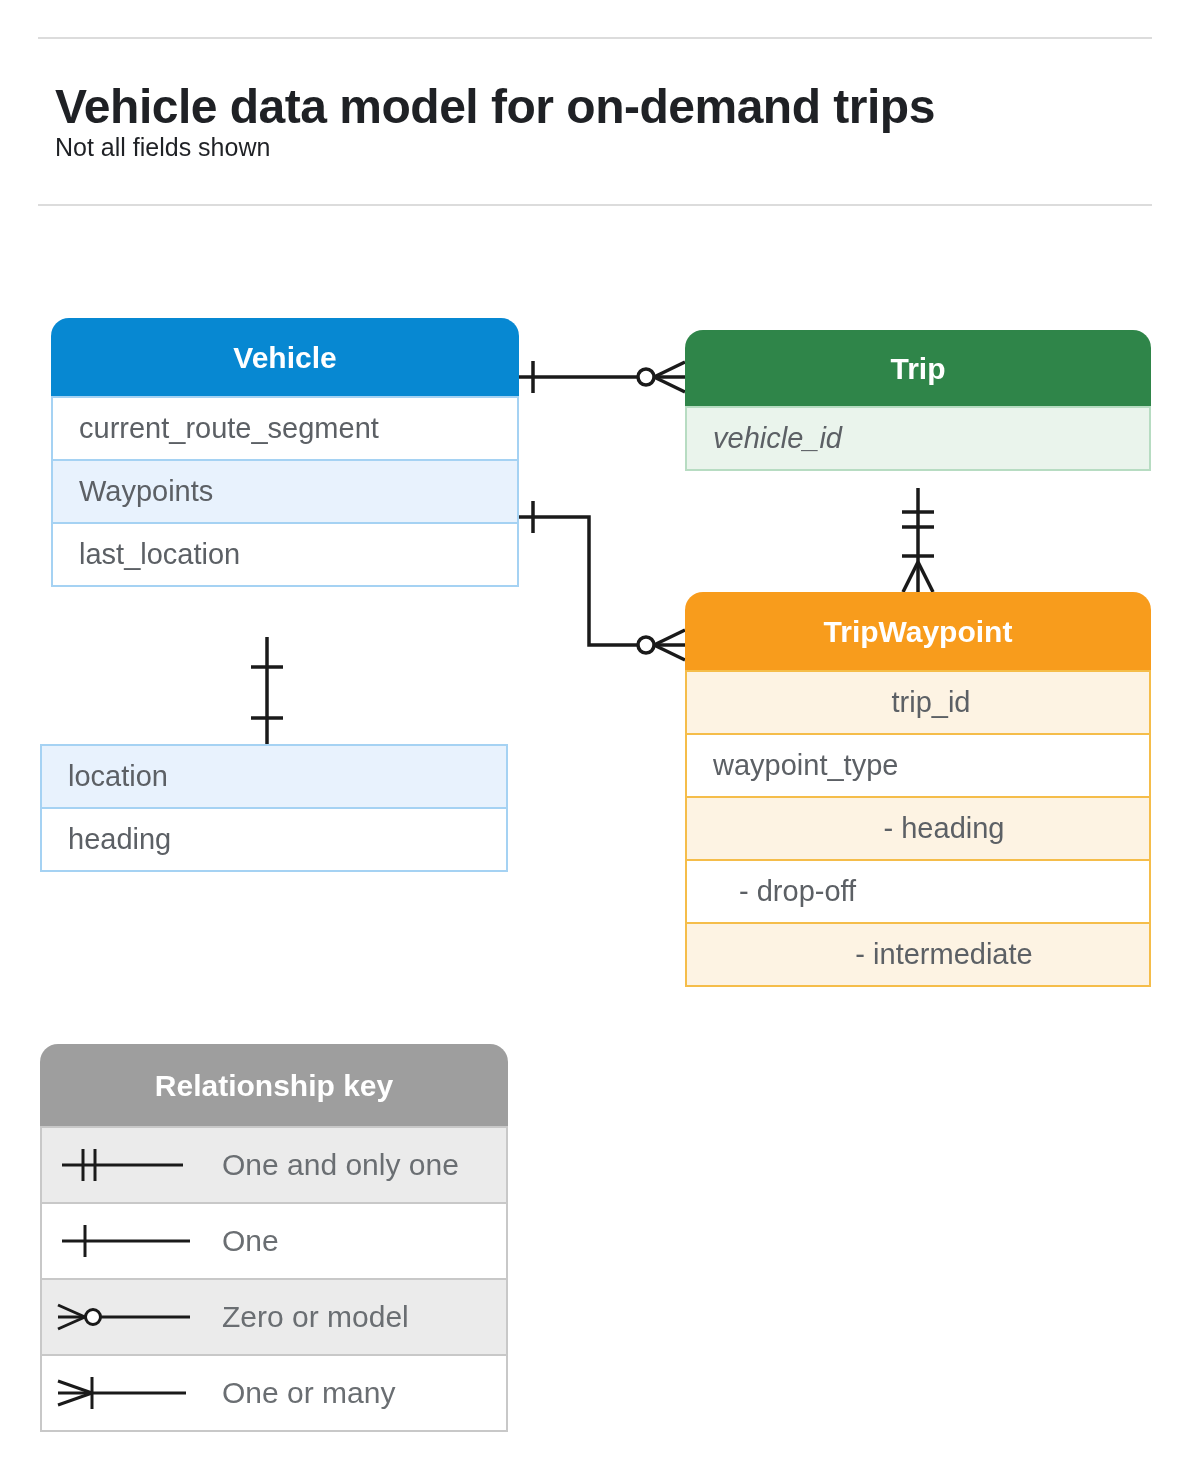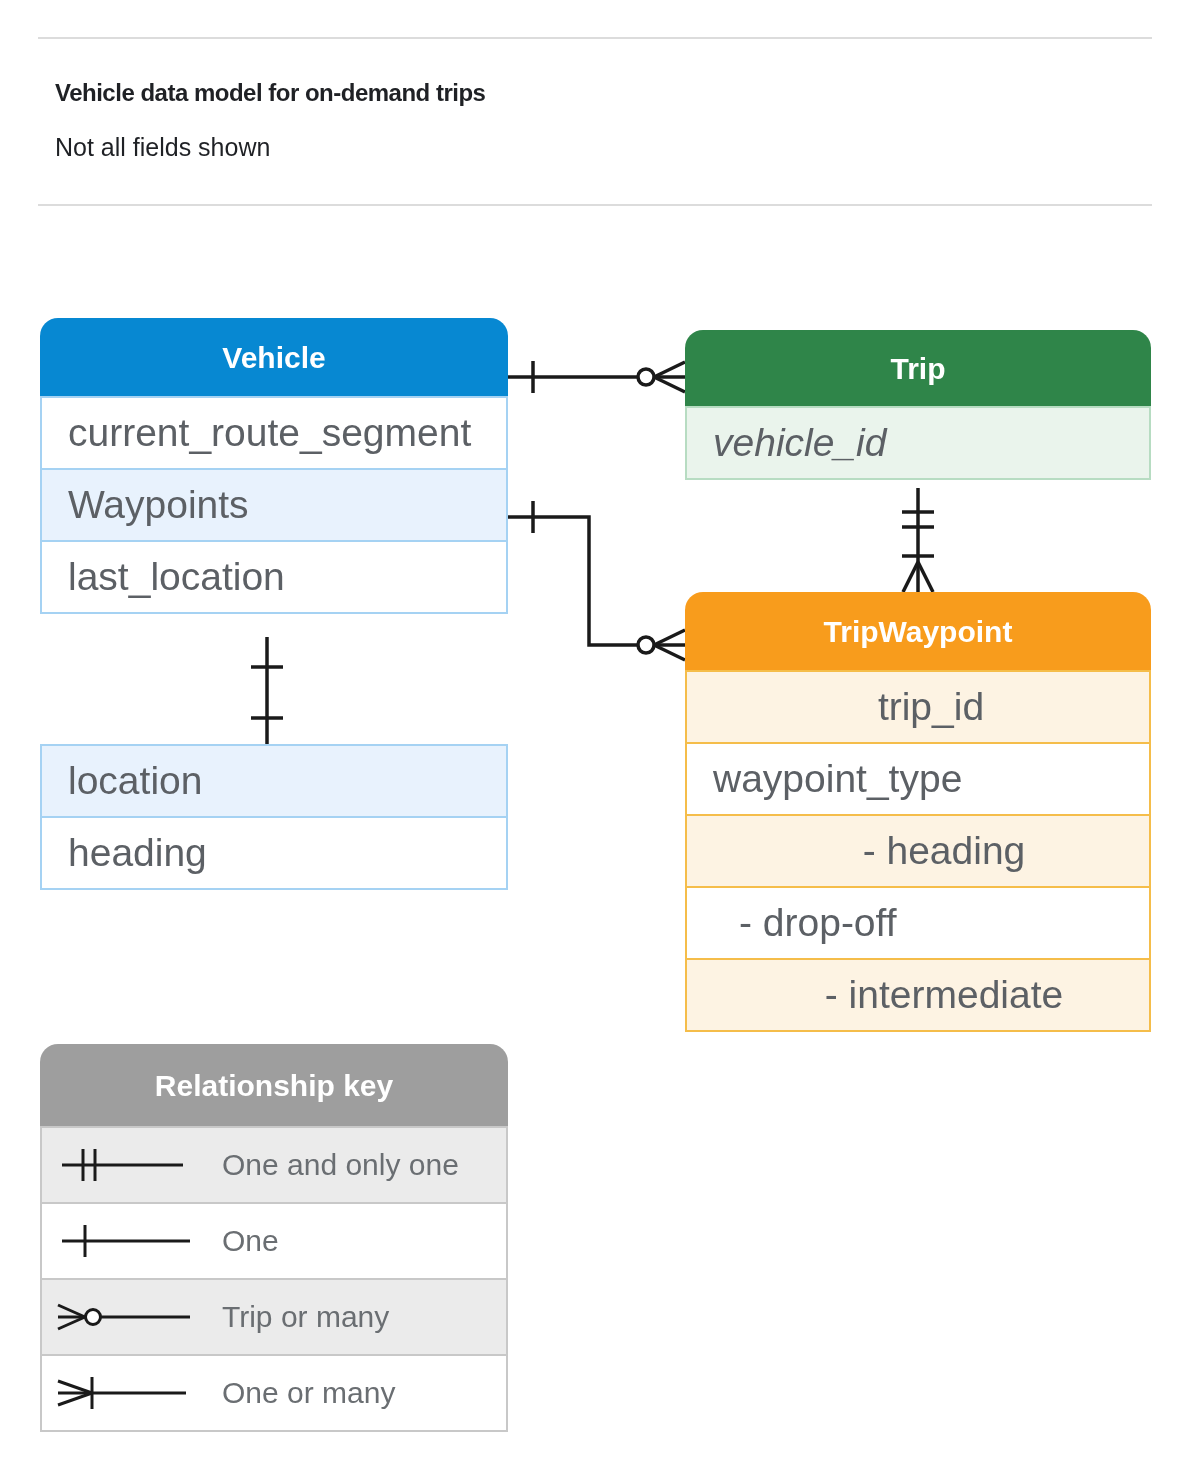--- a/index.html
+++ b/index.html
@@ -3,30 +3,30 @@
 <meta charset="utf-8">
 <style>
   html,body{margin:0;padding:0;background:#fff;}
   .canvas{position:relative;width:1190px;height:1480px;background:#ffffff;
           font-family:"Liberation Sans","DejaVu Sans",sans-serif;overflow:hidden;}
 
   .rule{position:absolute;left:38px;width:1114px;height:2px;background:#dcdcdc;}
   .rule-top{top:37px;}
   .rule-bottom{top:204px;}
 
-  .page-title{position:absolute;left:55px;top:79px;font-size:24px;font-weight:700;
+  .page-title{position:absolute;left:55px;top:79px;font-size:48px;font-weight:700;
               color:#1f2125;letter-spacing:-0.5px;white-space:nowrap;}
   .page-subtitle{position:absolute;left:55px;top:133px;font-size:25px;color:#1f2125;white-space:nowrap;}
 
   .connectors{position:absolute;left:0;top:0;pointer-events:none;}
 
   .entity{position:absolute;}
   .entity-header{height:80px;border-radius:18px 18px 0 0;display:flex;align-items:center;
                  justify-content:center;color:#ffffff;font-weight:700;font-size:30px;}
-  .row{height:74px;display:flex;align-items:center;padding-left:26px;font-size:39px;
+  .row{height:65px;display:flex;align-items:center;padding-left:26px;font-size:29px;
        color:#5c6065;background:#ffffff;border:2px solid;box-sizing:border-box;margin-top:-2px;}
   .row:first-of-type{margin-top:0;}
   .row.indent{padding-left:52px;}
 
   .blue  .entity-header{background:#0788d2;}
   .blue  .row{border-color:#a5d2f3;}
   .blue  .row.hl{background:#e8f2fd;}
 
   .green .entity-header{background:#2f8549;}
   .green .row{border-color:#b7dcc2;font-style:italic;}
@@ -83,21 +83,21 @@
       </g>
 
       <g>
         <line x1="267" y1="637" x2="267" y2="744"></line>
         <line x1="251" y1="667" x2="283" y2="667"></line>
         <line x1="251" y1="718" x2="283" y2="718"></line>
       </g>
     </g>
   </svg>
 
-  <div class="entity blue" style="left:40px;top:318px;width:468px;text-align:right;">
+  <div class="entity blue" style="left:51px;top:318px;width:468px;text-align:right;">
     <div class="entity-header">Vehicle</div>
     <div class="row">
       <span>current_route_segment</span>
     </div>
     <div class="row hl">
       <span>Waypoints</span>
     </div>
     <div class="row">
       <span>last_location</span>
     </div>
@@ -165,21 +165,21 @@
     <div class="row hl">
       <svg class="legend-symbol" viewBox="0 0 160 44">
         <g stroke="#1a1a1a" stroke-width="3" fill="none">
           <line x1="29" y1="22" x2="2" y2="10"></line>
           <line x1="29" y1="22" x2="2" y2="34"></line>
           <line x1="29" y1="22" x2="2" y2="22"></line>
           <line x1="45" y1="22" x2="134" y2="22"></line>
           <circle cx="37" cy="22" r="7.5" fill="#ffffff"></circle>
         </g>
       </svg>
-      <span class="legend-label">Trip or many</span>
+      <span class="legend-label">Zero or model</span>
     </div>
 
     <div class="row">
       <svg class="legend-symbol" viewBox="0 0 160 44">
         <g stroke="#1a1a1a" stroke-width="3" fill="none">
           <line x1="36" y1="22" x2="2" y2="10"></line>
           <line x1="36" y1="22" x2="2" y2="34"></line>
           <line x1="2" y1="22" x2="130" y2="22"></line>
           <line x1="36" y1="6" x2="36" y2="38"></line>
         </g>

